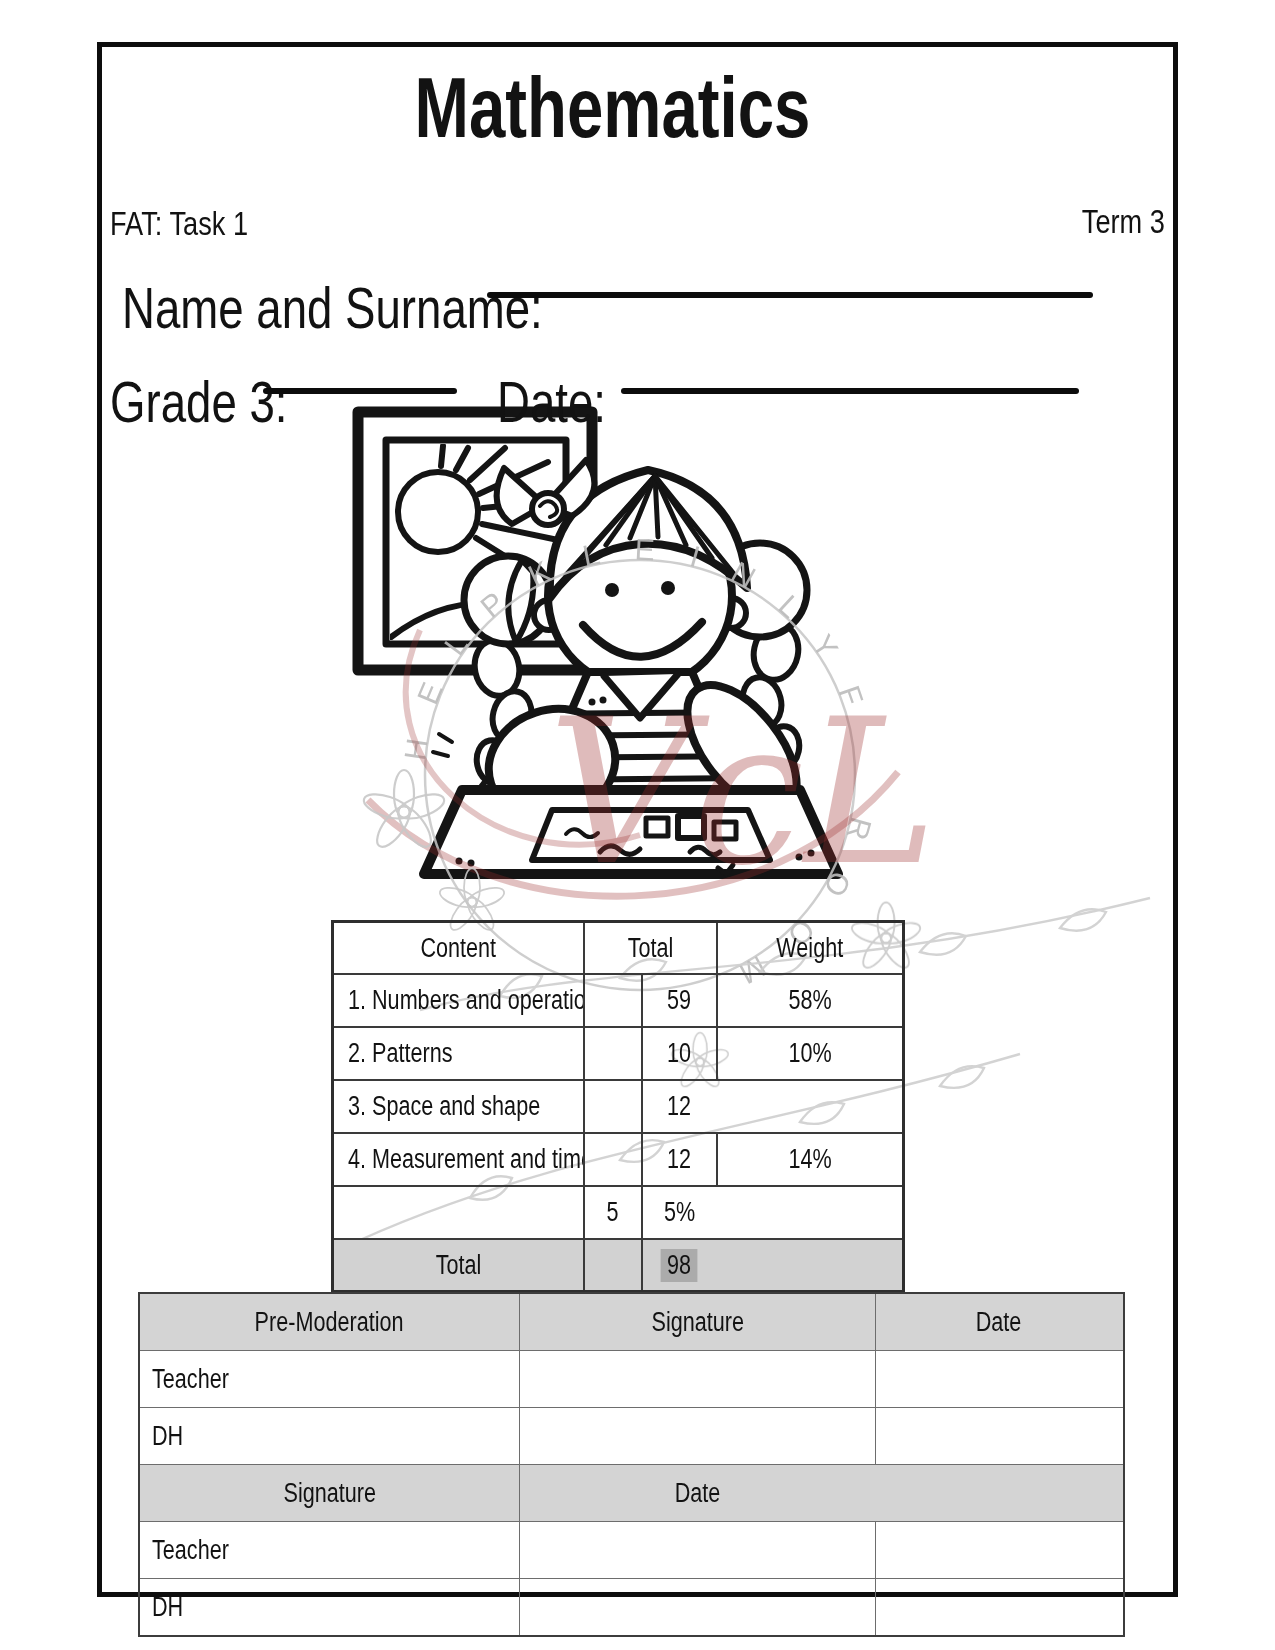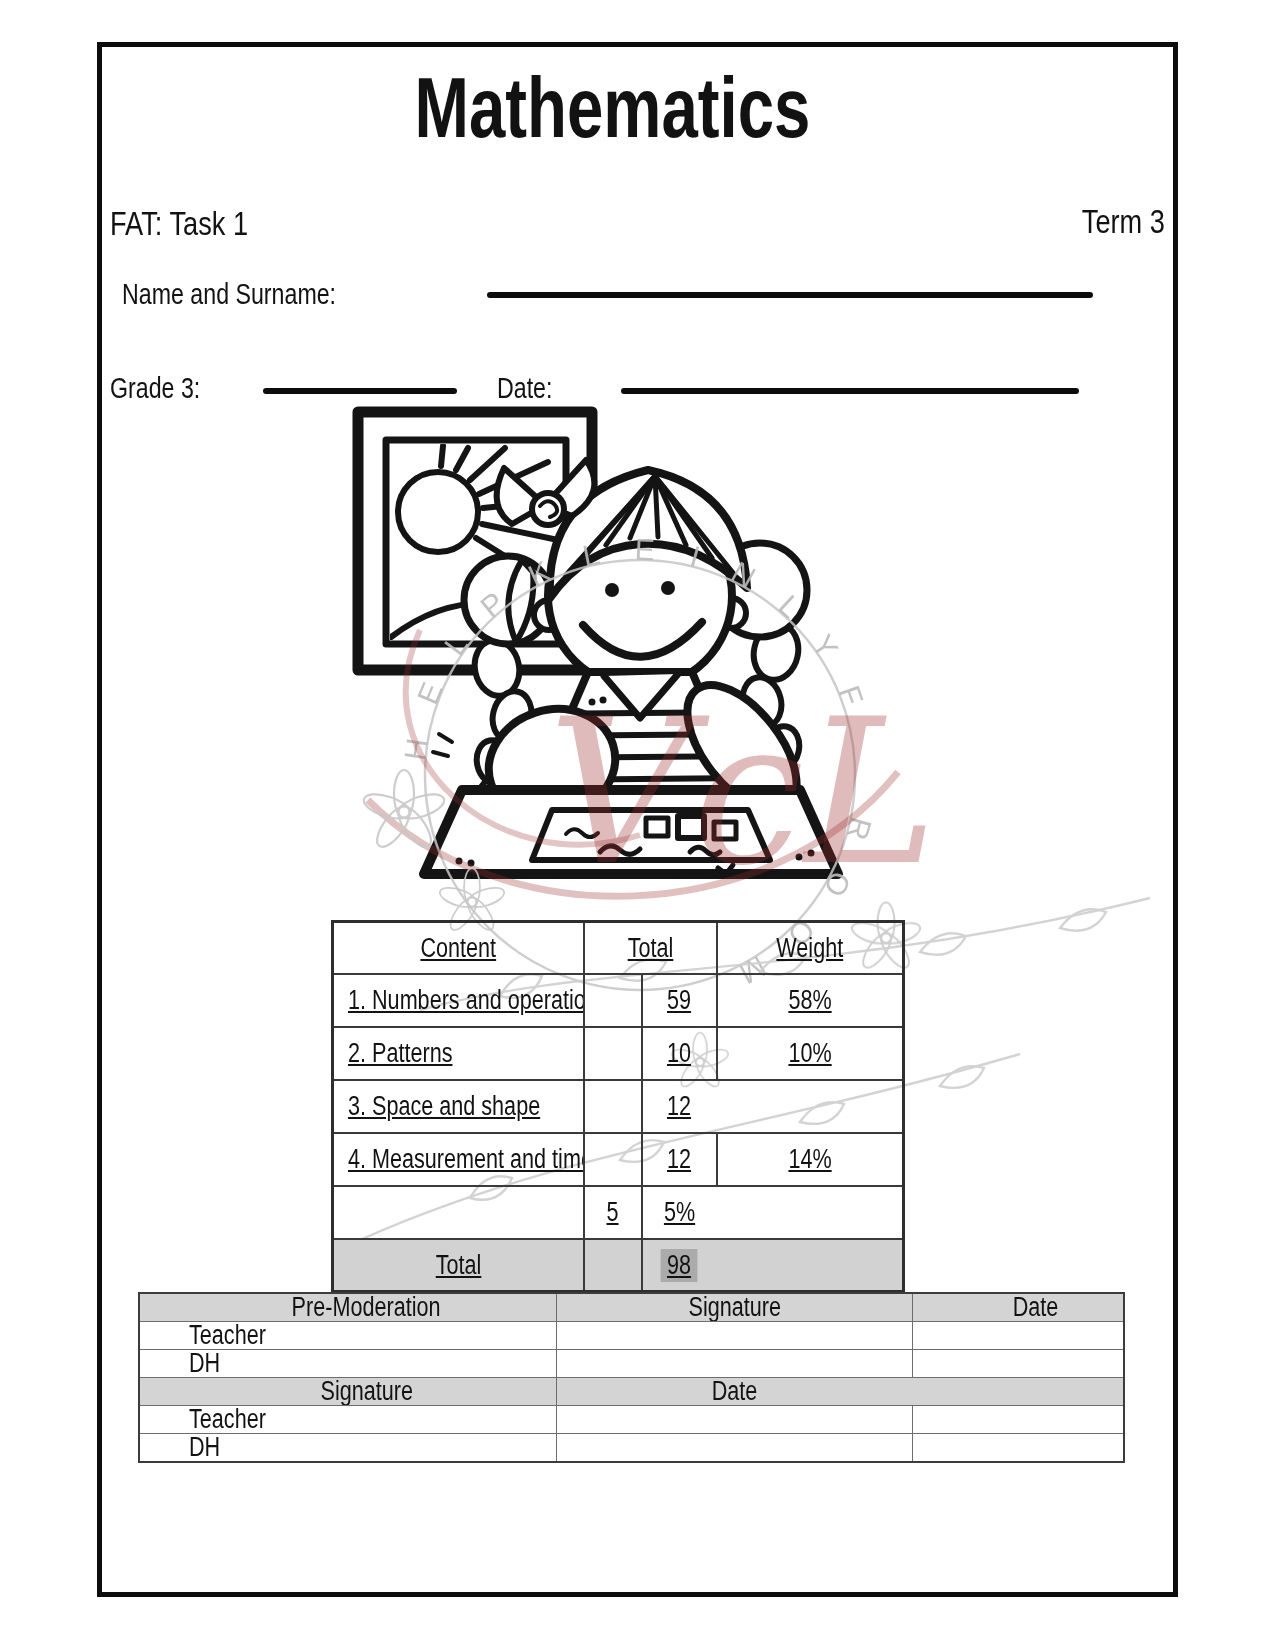--- a/index.html
+++ b/index.html
@@ -13,21 +13,21 @@
     border:5px solid #0d0d0d; box-sizing:border-box; background:transparent; z-index:0;
   }
   .title-wrap { left:37px; top:64px; width:1150px; text-align:center; z-index:2; }
   .title-text {
     display:inline-block; font-size:86px; line-height:1; font-weight:bold;
     transform:scaleX(.76); transform-origin:center; white-space:nowrap; letter-spacing:0;
   }
   .lbl { display:inline-block; white-space:nowrap; line-height:1;margin-top:20px; }
   .sx { transform:scaleX(.8); transform-origin:left center; display:inline-block; white-space:nowrap; }
   .sxc { transform:scaleX(.8); transform-origin:center; display:inline-block; white-space:nowrap; }
-  .f34 { font-size:34px; } .f44 { font-size:29px; } .f27 { font-size:27px; }
+  .f34 { font-size:34px; } .f44 { font-size:57px; } .f27 { font-size:27px; }
   .task-label { left:110px; top:186px; z-index:2; }
   .term-label { left:985px; top:184px; width:180px; text-align:right; z-index:2; }
   .term-label .sx { transform-origin:right center; }
   .name-label { left:122px; top:260px; z-index:2; }
   .grade-label { left:110px; top:354px; z-index:2; }
   .date-label { left:497px; top:354px; z-index:2; }
   .wline { background:#0c0c0c; height:6px; border-radius:3px; z-index:2; }
   .name-line  { left:487px; top:292px; width:606px; }
   .grade-line { left:263px; top:388px; width:194px; }
   .date-line  { left:621px; top:388px; width:458px; }
@@ -35,32 +35,32 @@
   .art { left:0; top:0; width:1275px; height:1650px; z-index:1; pointer-events:none; }
 
   
   .ctable {
     left:331px; top:920px; width:574px; z-index:2;
     border:3px solid #2e2e2e; box-sizing:border-box; background:transparent;
   }
   .c-hrow { display:grid; grid-template-columns:249px 133px 186px; height:50px; }
   .c-row  { display:grid; grid-template-columns:249px 58px 75px 186px; height:51px; border-top:2px solid #3a3a3a; }
   .c-row.totalrow { height:50px; background:#d2d2d2; }
-  .cc { border-left:2px solid #3a3a3a; display:flex; align-items:center; box-sizing:border-box; overflow:hidden;text-decoration:underline; }
+  .cc { border-left:2px solid #3a3a3a; display:flex; align-items:center; box-sizing:border-box; overflow:hidden; }
   .cc:first-child { border-left:none; }
   .cc.center { justify-content:center; }
   .cc.labelcell { padding-left:14px; }
   .hl { background:#ababab; padding:1px 8px; }
 
   
   .mtable {
     left:138px; top:1292px; width:987px; z-index:2;
     border:2.5px solid #3c3c3c; box-sizing:border-box; background:transparent;
   }
-  .m-row { display:grid; grid-template-columns:379px 356px 247px; height:27px; border-top:1.8px solid #6d6d6d;padding-left:37px; }
+  .m-row { display:grid; grid-template-columns:379px 356px 247px; height:56px; border-top:1.8px solid #6d6d6d; }
   .m-row:first-child { border-top:none; }
   .m-row.head { background:#d4d4d4; }
   .mc { border-left:1.8px solid #6d6d6d; display:flex; align-items:center; box-sizing:border-box; overflow:hidden; }
   .mc:first-child { border-left:none; }
   .mc.center { justify-content:center; }
   .mc.labelcell { padding-left:12px; }
 </style>
 </head>
 <body>
 

